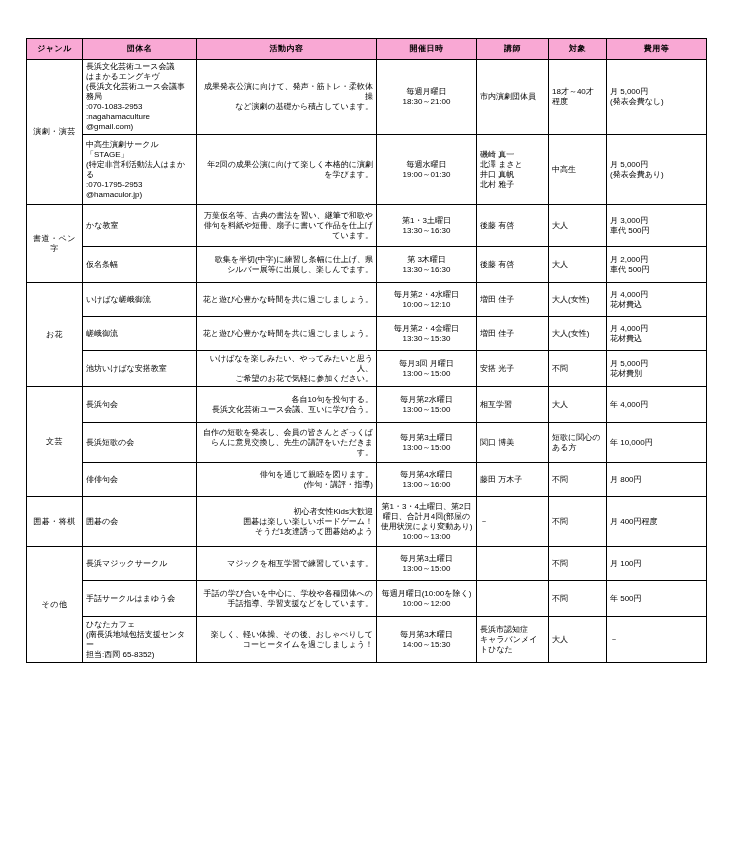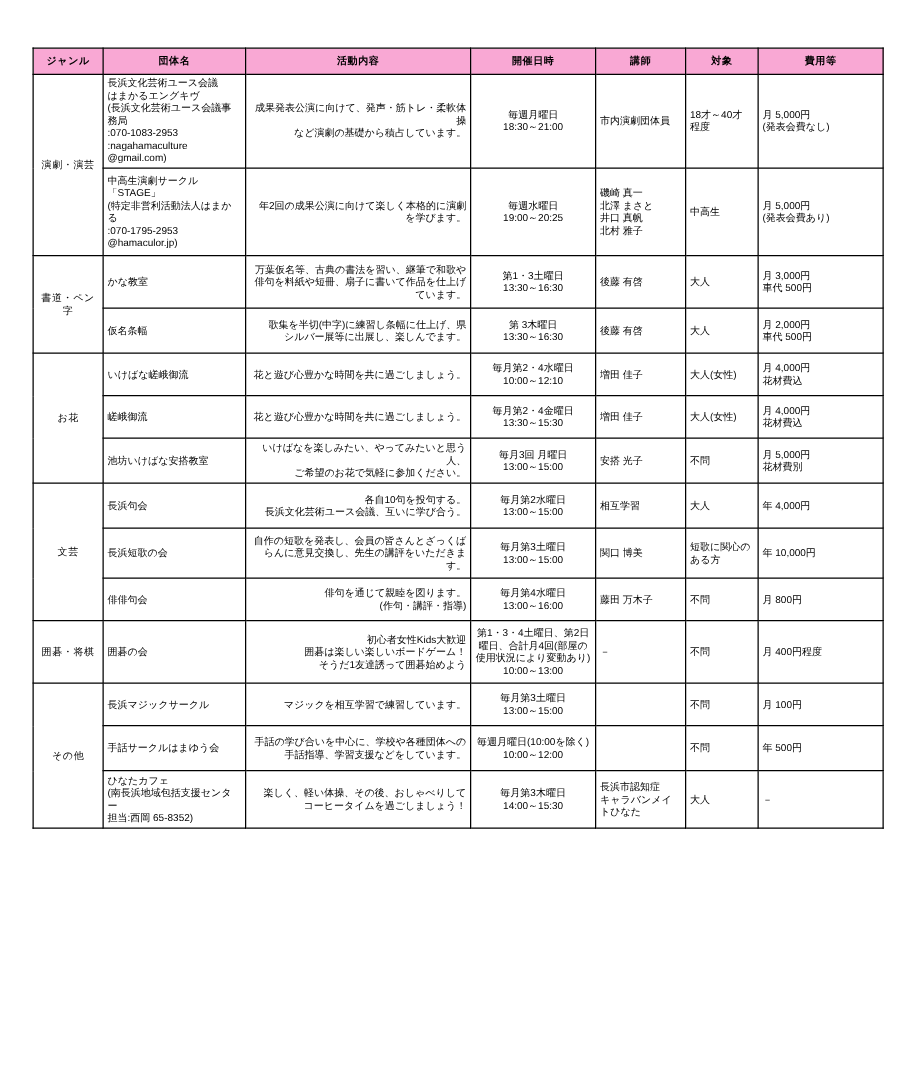--- a/index.html
+++ b/index.html
@@ -137,21 +137,21 @@
         </tr>
         <tr style="height: 70px;">
           <td class="org">中高生演劇サークル
 「STAGE」
 (特定非営利活動法人はまかる
 :070-1795-2953
   @hamaculor.jp)</td>
           <td class="content">年2回の成果公演に向けて楽しく本格的に演劇
 を学びます。</td>
           <td class="when">毎週水曜日
-19:00～20:25</td>
+19:00～01:30</td>
           <td class="teacher">磯崎 真一
 北澤 まさと
 井口 真帆
 北村 雅子</td>
           <td class="target">中高生</td>
           <td class="fee">月 5,000円
 (発表会費あり)</td>
         </tr>
         <tr style="height: 42px;">
           <td class="genre" rowspan="2">書道・ペン字</td>

